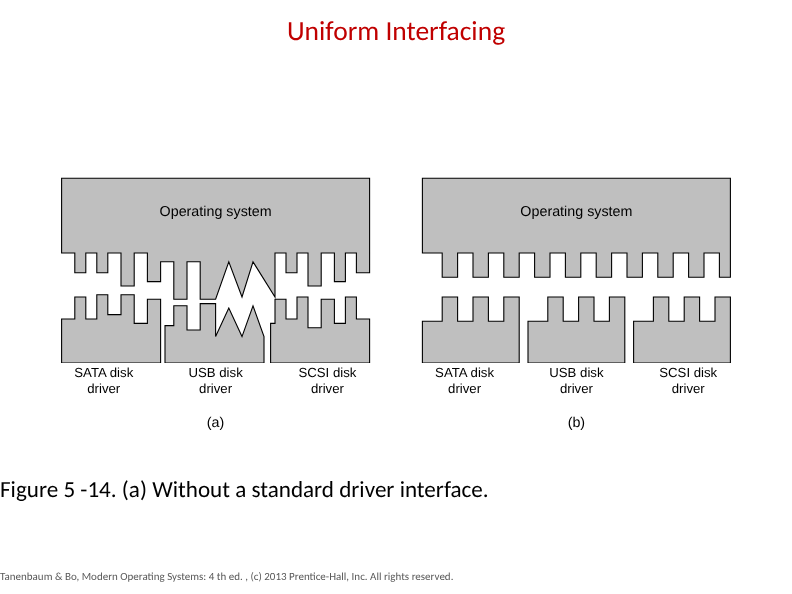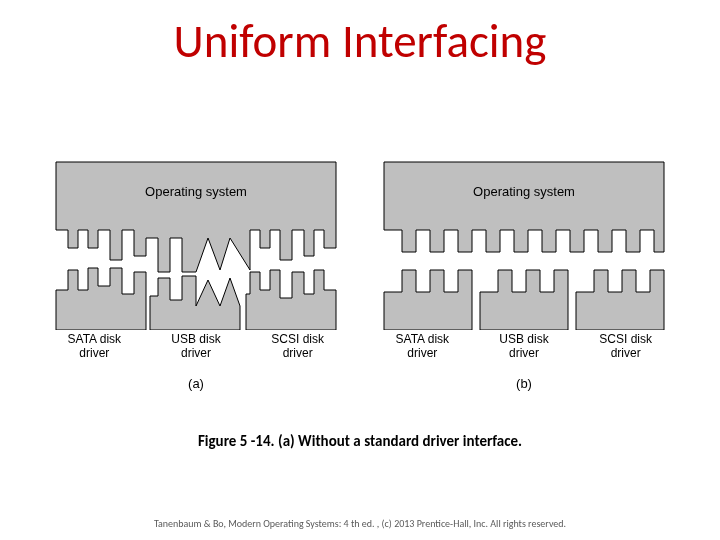--- a/index.html
+++ b/index.html
@@ -11,21 +11,21 @@
     background: #fff;
     position: relative;
   }
   .title {
     position: absolute;
     top: 14px;
     left: 0;
     width: 100%;
     text-align: center;
     color: #c00000;
-    font-size: 47px;
+    font-size: 25px;
     line-height: 1.15;
     font-weight: 400;
   }
   .figwrap {
     position: absolute;
     top: 160px;
     left: 54px;
     width: 612px;
   }
   .panels {
@@ -53,32 +53,29 @@
     text-align: center;
     font-family: Arial, sans-serif;
     font-size: 13px;
     margin-top: 16px;
   }
   .caption {
     position: absolute;
     top: 432px;
     left: 0;
     width: 100%;
-    text-align: center;
-    font-size: 15px;
+    font-size: 21px;
     line-height: 1.25;
     color: #000;
-    font-weight: bold;
   }
   .credit {
     position: absolute;
     bottom: 10px;
     left: 0;
     width: 100%;
-    text-align: center;
     font-size: 10px;
     color: #5a5a5a;
     font-family: Calibri, Arial, sans-serif;
   }
   .os-label {
     font-family: Arial, sans-serif;
     font-size: 13px;
     fill: #000;
   }
 </style>

